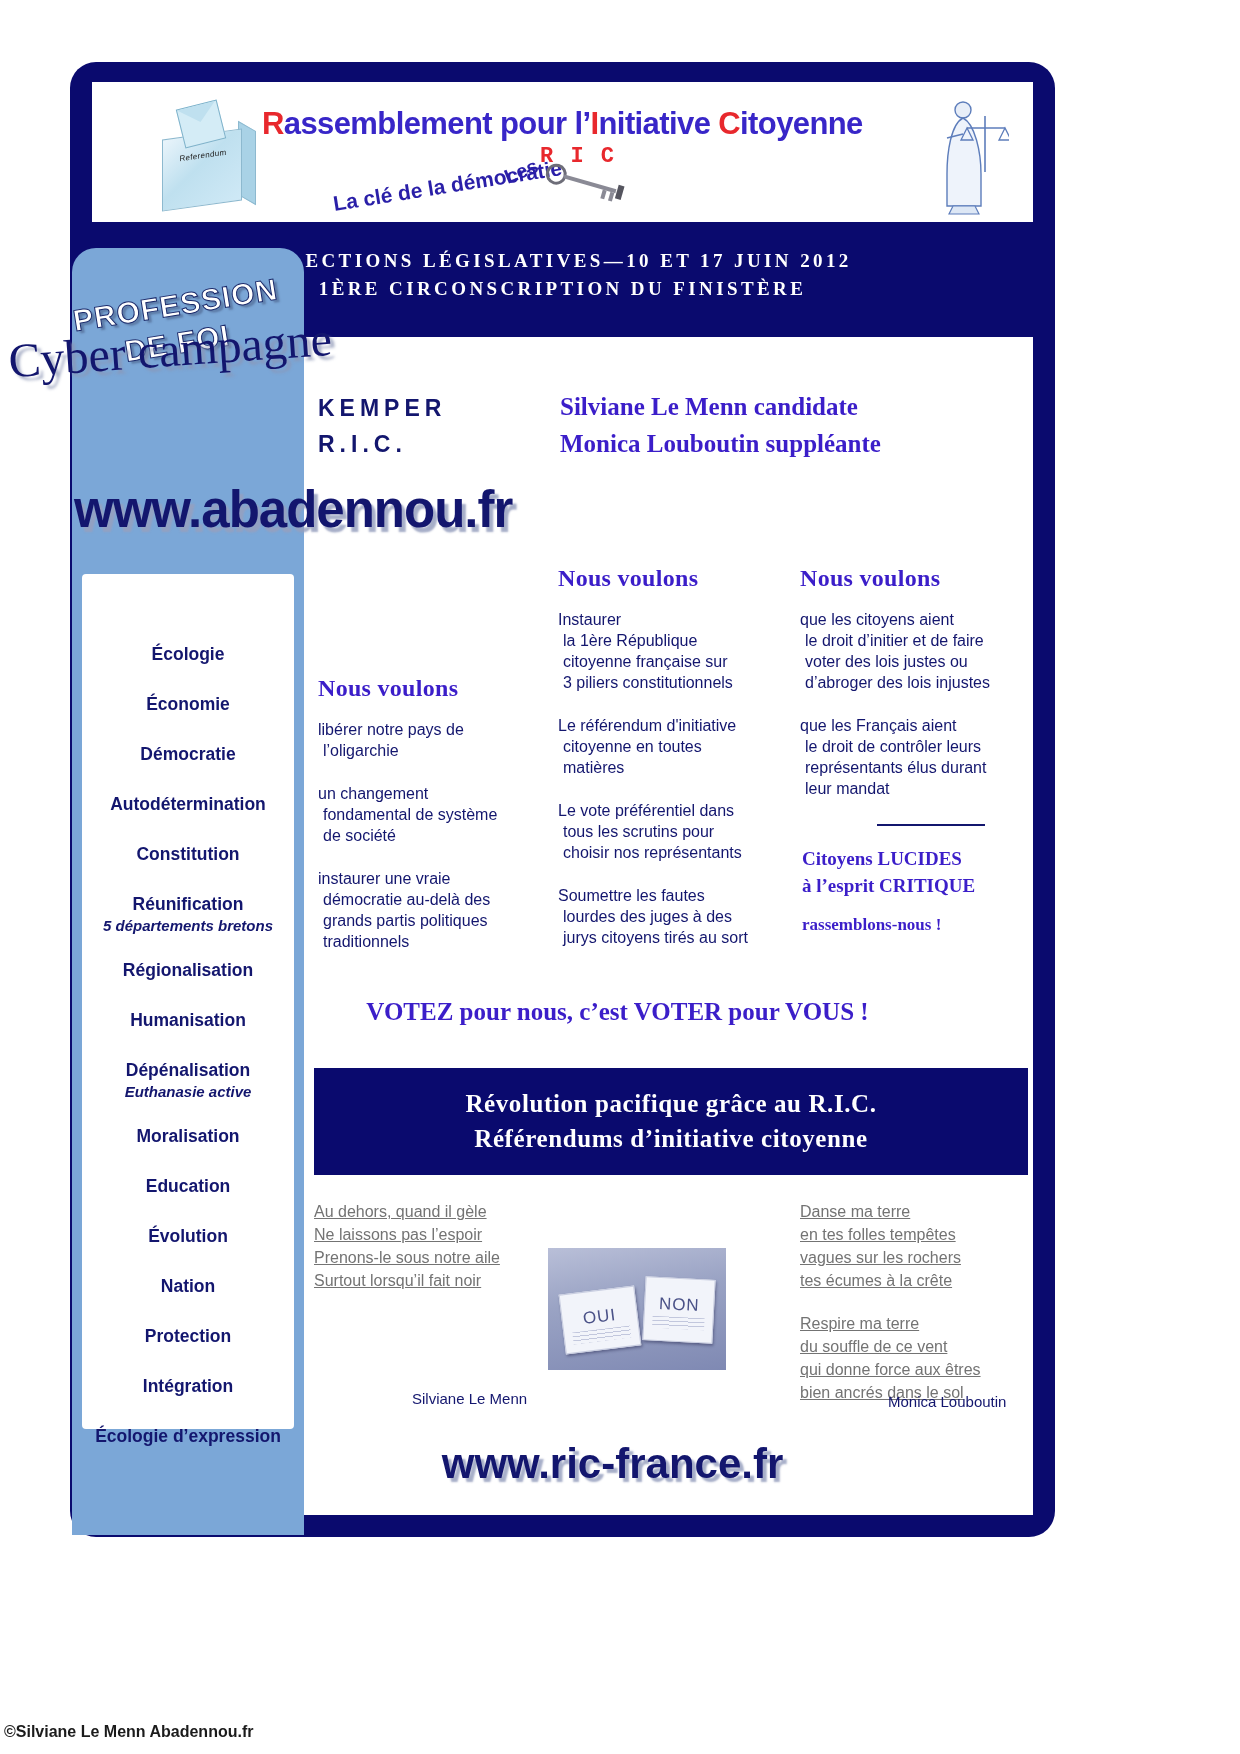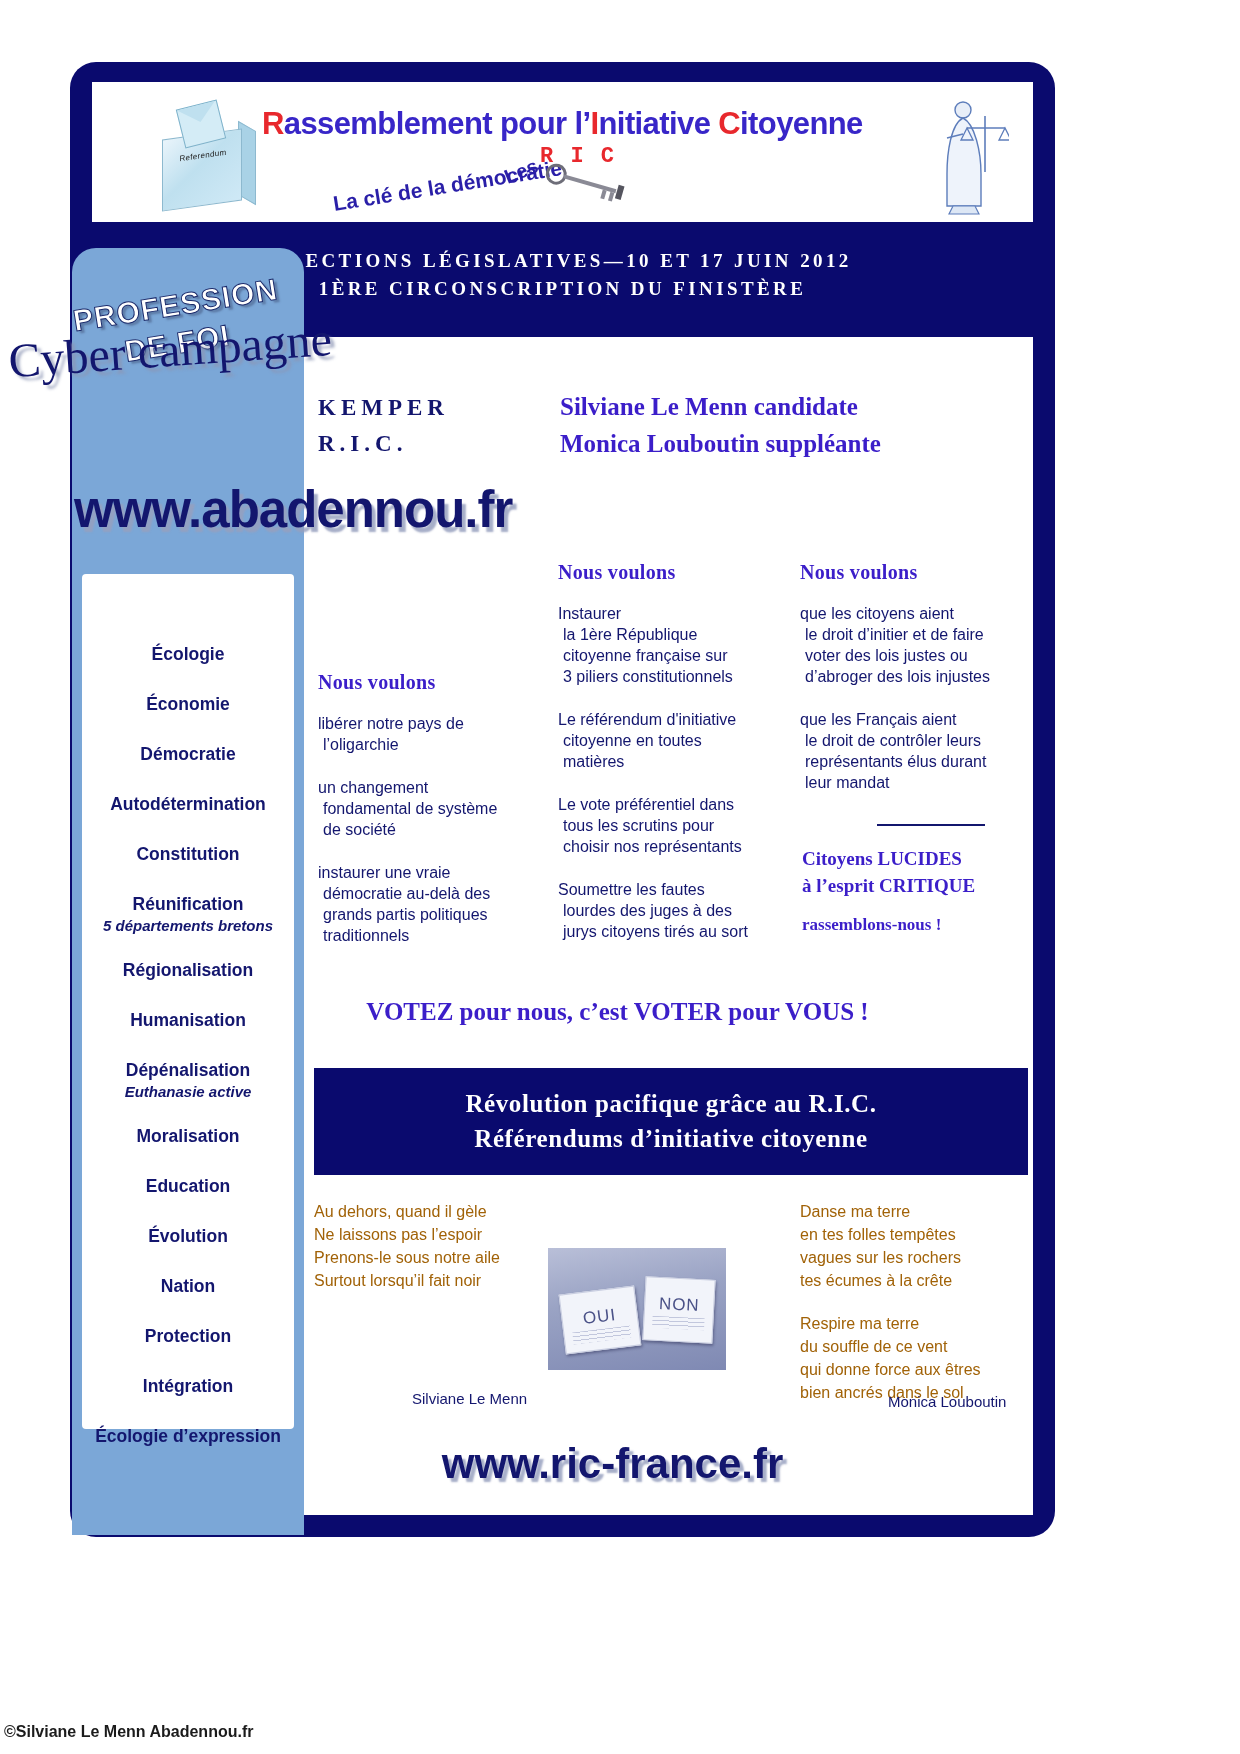--- a/index.html
+++ b/index.html
@@ -274,21 +274,21 @@
     font-size: 15px;
     color: #13166e;
     margin-bottom: 26px;
   }
 
   
   .kemper {
     position: absolute;
     left: 318px;
     top: 390px;
-    font-family: Liberation Serif, serif;
+    font-family: Liberation Sans, sans-serif;
     font-weight: bold;
     font-size: 23px;
     letter-spacing: 5px;
     color: #13166e;
     line-height: 36px;
   }
   .candidates {
     position: absolute;
     left: 560px;
     top: 388px;
@@ -320,24 +320,25 @@
     font-size: 16px;
     color: #13166e;
     line-height: 21px;
   }
   .col1 { left: 318px; top: 672px; width: 215px; }
   .col2 { left: 558px; top: 562px; width: 225px; }
   .col3 { left: 800px; top: 562px; width: 228px; }
   .col-head {
     font-family: "Liberation Serif", serif;
     font-weight: bold;
-    font-size: 20px;
+    font-size: 24px;
     color: #3b1ec9;
     margin-bottom: 20px;
     letter-spacing: .3px;
+    margin-top: 6px;
   }
   .col p {
     margin: 0 0 22px 0;
   }
   .col p .ind { display: block; padding-left: 5px; }
 
   .divider-rule {
     position: absolute;
     left: 877px;
     top: 824px;
@@ -398,22 +399,23 @@
     letter-spacing: .6px;
   }
   .db1 { padding-top: 22px; }
   .db2 { padding-top: 7px; }
 
   
   .poem {
     position: absolute;
     font-family: "Liberation Sans", sans-serif;
     font-size: 16px;
-    color: #a16207;
+    color: #737373;
     line-height: 23px;
+    text-decoration: underline;
   }
   .poem-left { left: 314px; top: 1200px; width: 240px; }
   .poem-right { left: 800px; top: 1200px; width: 250px; }
   .poem .stanza { margin-bottom: 20px; }
   .poem-signature {
     position: absolute;
     font-family: "Liberation Sans", sans-serif;
     font-size: 15px;
     color: #13166e;
   }

